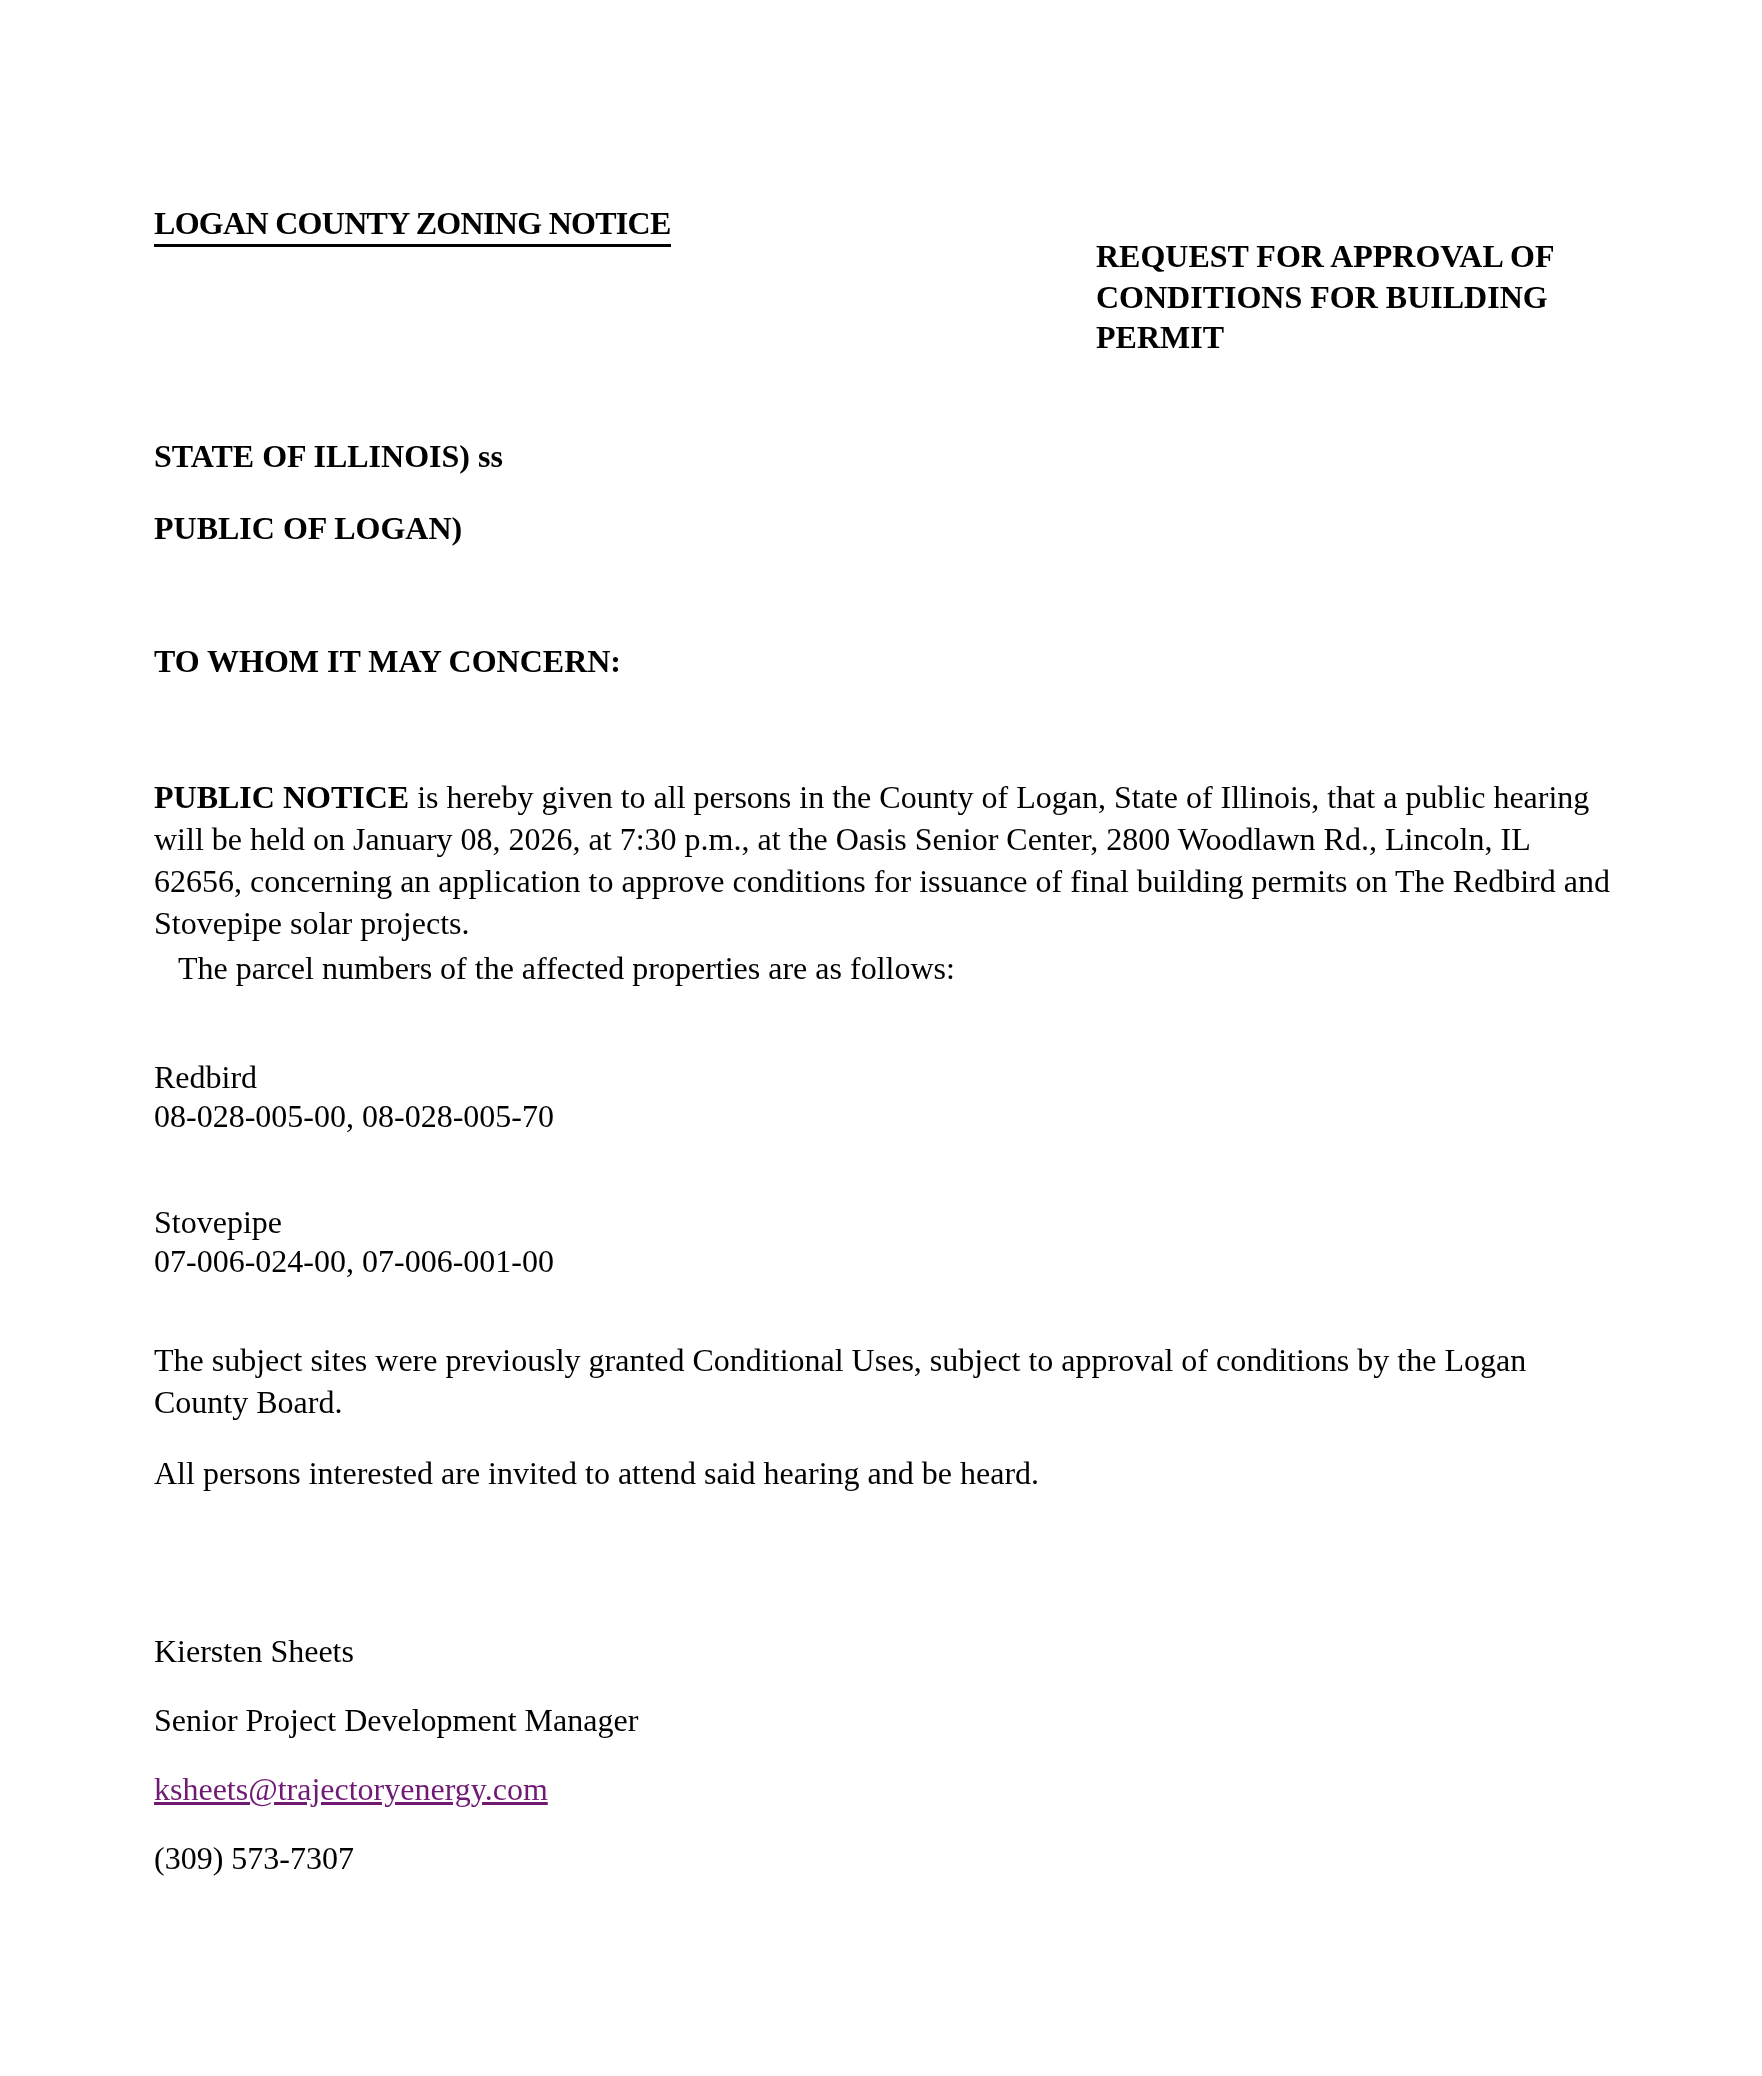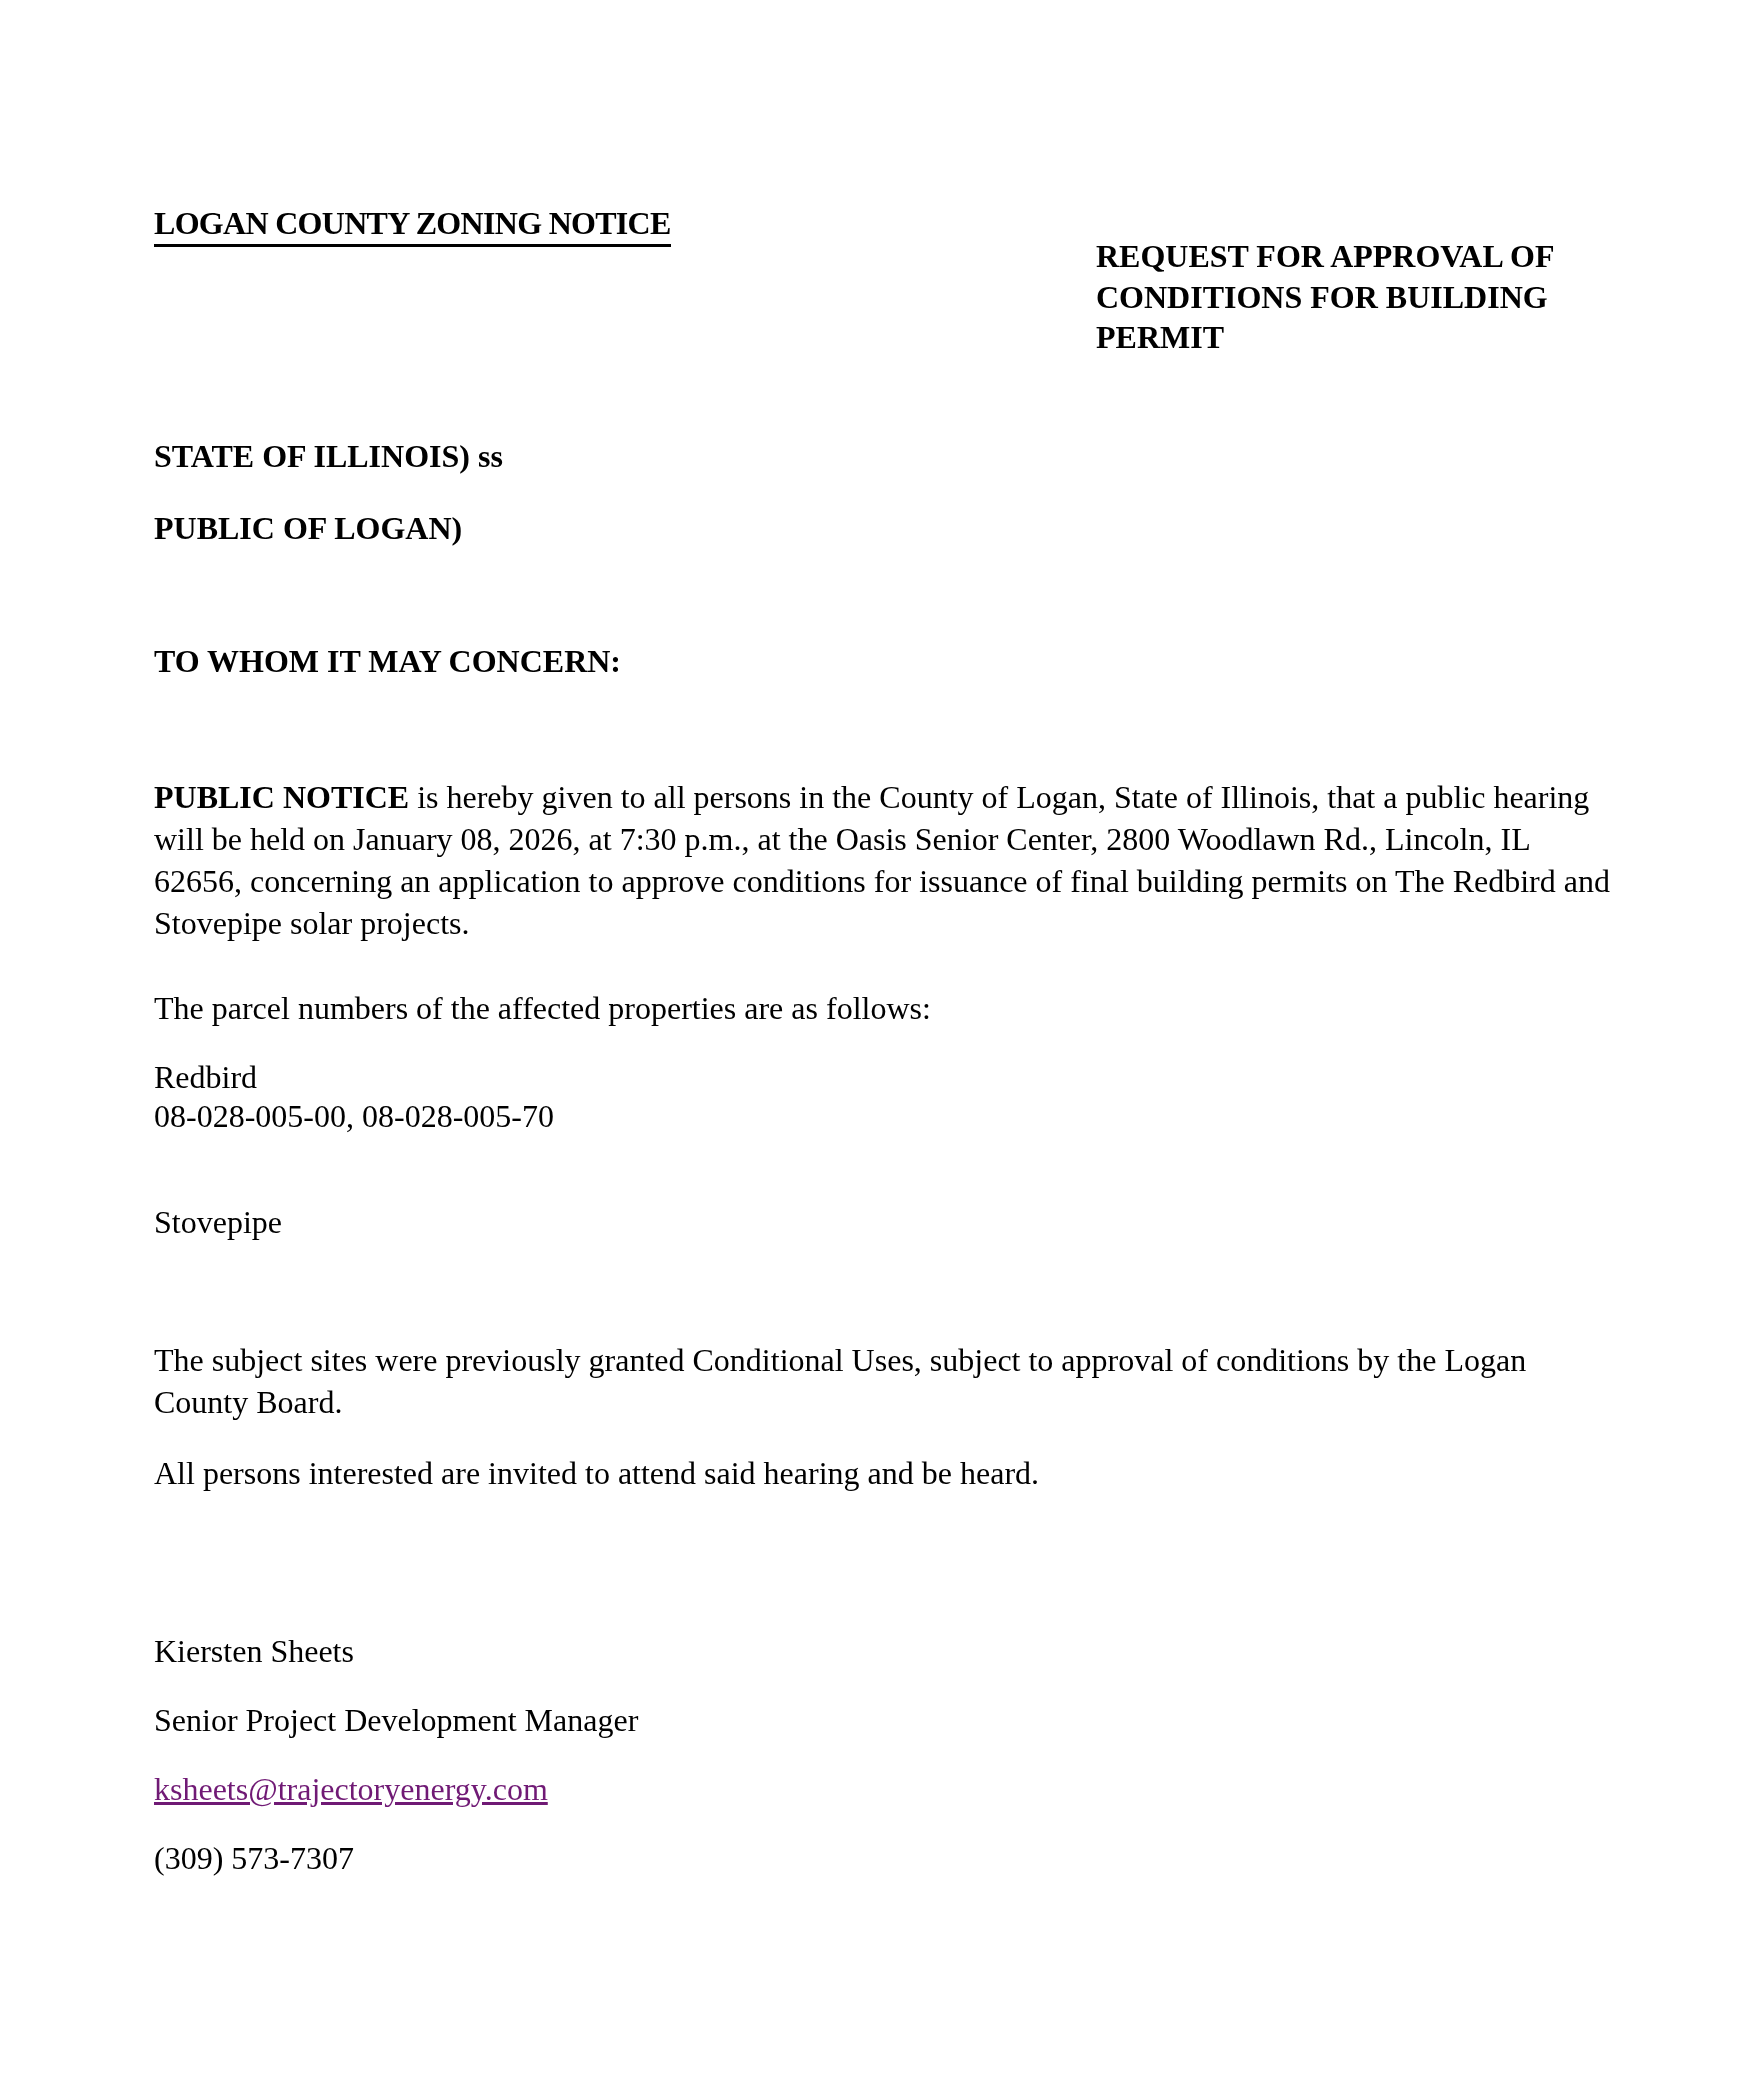--- a/index.html
+++ b/index.html
@@ -64,29 +64,30 @@
   <div class="abs bold" style="top:438px;">STATE OF ILLINOIS) ss</div>
 
   <div class="abs bold" style="top:510px;">PUBLIC OF LOGAN)</div>
 
   <div class="abs bold" style="top:643px;">TO WHOM IT MAY CONCERN:</div>
 
   <div class="abs para" style="top:777px;">
     <span class="bold">PUBLIC NOTICE</span><span> is hereby given to all persons in the County of Logan, State of Illinois, that a public hearing will be held on January 08, 2026, at 7:30 p.m., at the Oasis Senior Center, 2800 Woodlawn Rd., Lincoln, IL 62656, concerning an application to approve conditions for issuance of final building permits on The Redbird and Stovepipe solar projects.</span>
   </div>
 
-  <div class="abs para" style="top:988px;">The parcel numbers of the affected properties are as follows:</div>
+  <div class="abs para" style="top:948px;margin-left:24px;">The parcel numbers of the affected properties are as follows:</div>
 
   <div class="abs single-block" style="top:1058px;">
     <div>Redbird</div>
     <div>08-028-005-00, 08-028-005-70</div>
   </div>
 
   <div class="abs single-block" style="top:1203px;">
     <div>Stovepipe</div>
+    <div>07-006-024-00, 07-006-001-00</div>
   </div>
 
   <div class="abs para" style="top:1340px;">The subject sites were previously granted Conditional Uses, subject to approval of conditions by the Logan County Board.</div>
 
   <div class="abs para" style="top:1453px;">All persons interested are invited to attend said hearing and be heard.</div>
 
   <div class="abs sig-line" style="top:1632px;">Kiersten Sheets</div>
 
   <div class="abs sig-line" style="top:1701px;">Senior Project Development Manager</div>
 

